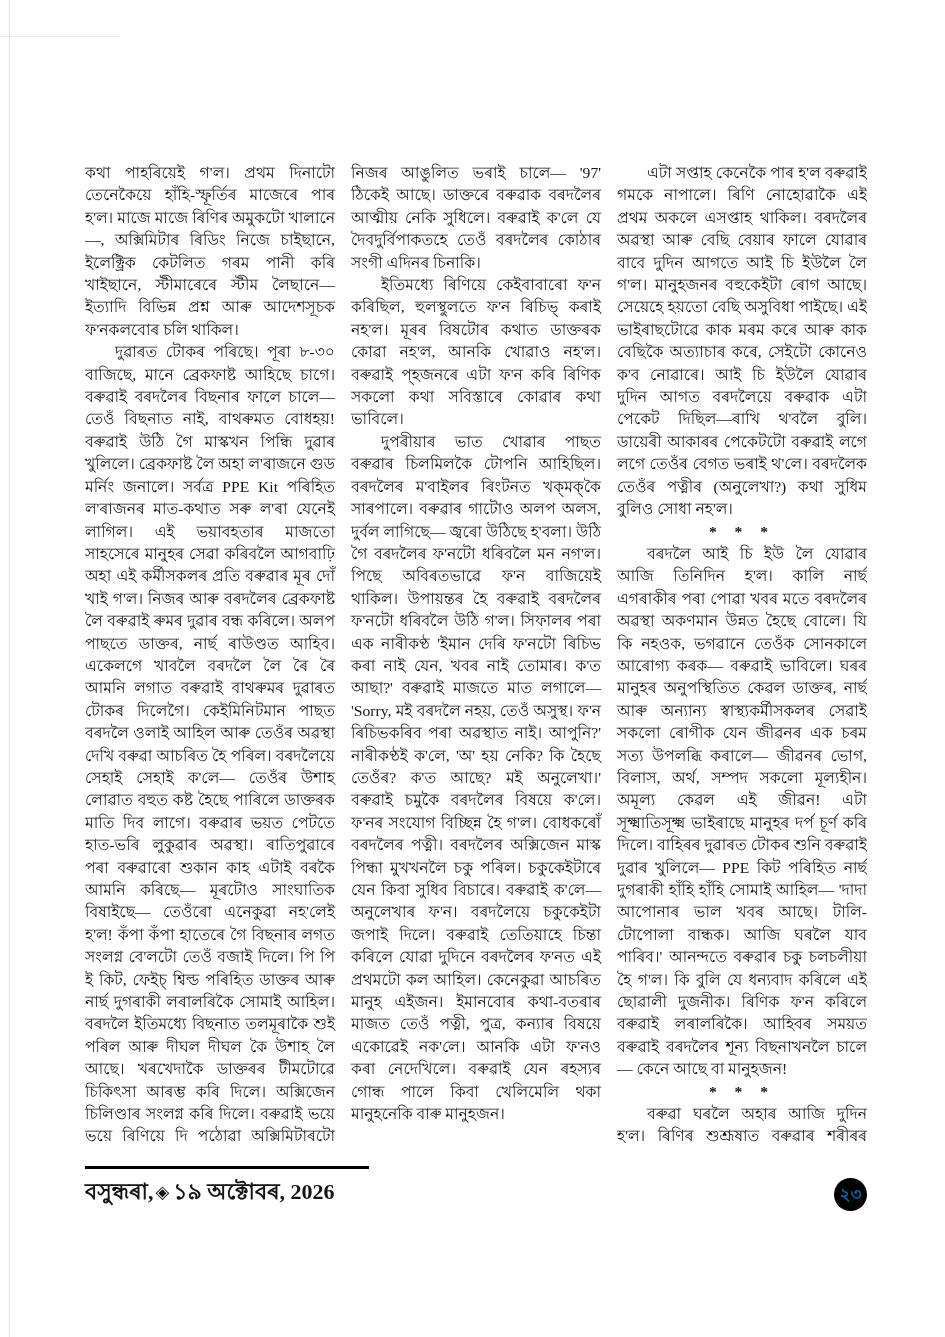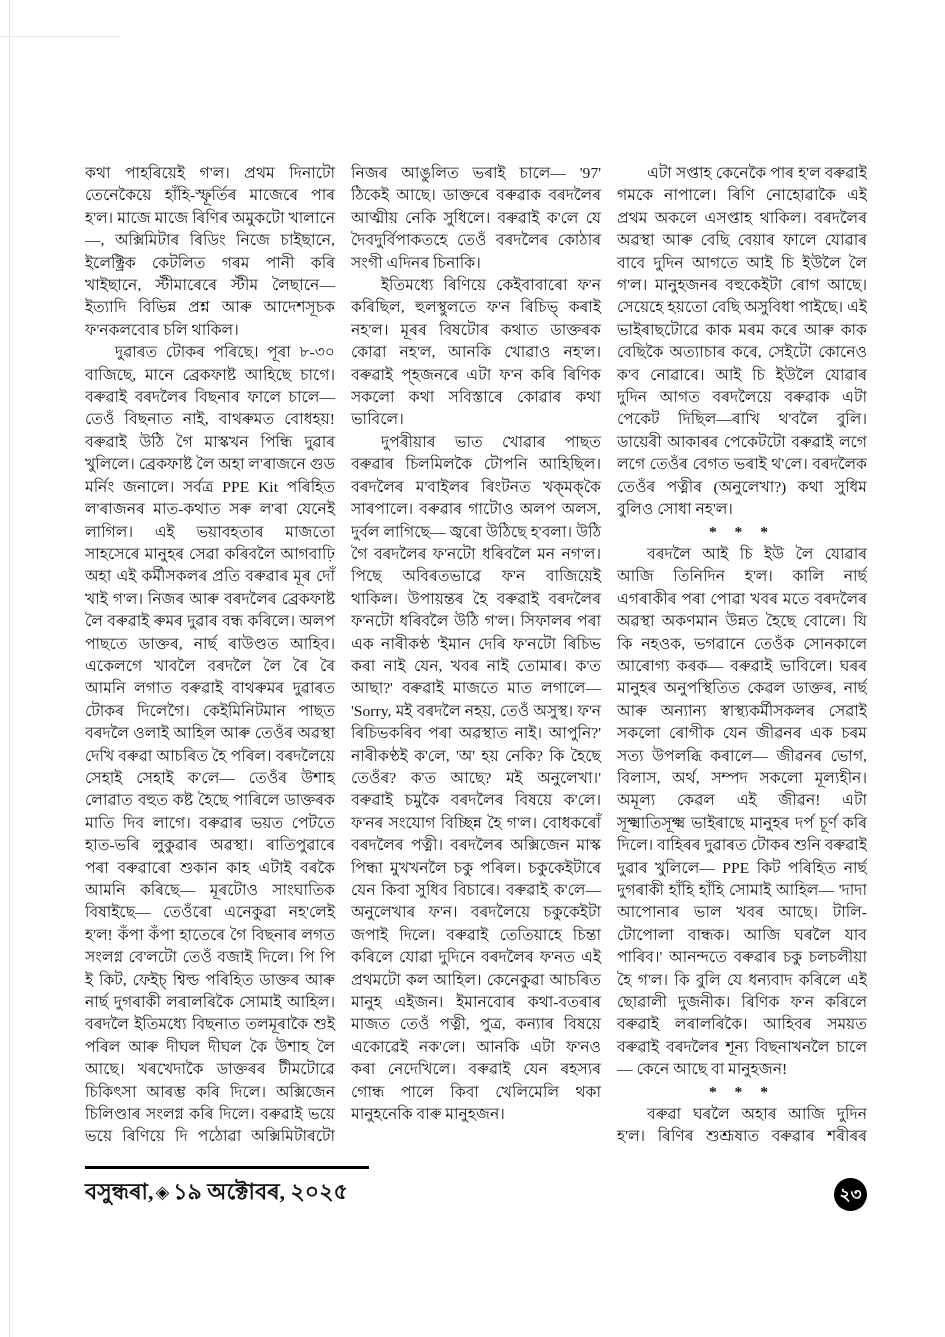--- a/index.html
+++ b/index.html
@@ -59,21 +59,21 @@
     font-size:18px;
     margin:0 4px 0 2px;
     vertical-align:1px;
   }
   .page-badge {
     position:absolute;
     right:0px; top:12px;
     width:33px; height:33px;
     border-radius:50%;
     background:#000;
-    color:#ffffff;
+    color:#0369a1;
     font-size:17px;
     font-weight:bold;
     display:flex;
     align-items:center;
     justify-content:center;
   }
 </style>
 </head>
 <body>
 
@@ -90,17 +90,17 @@
     <div class="separator">* * *</div>
     <p class="para">বৰদলৈ আই চি ইউ লৈ যোৱাৰ আজি তিনিদিন হ'ল। কালি নাৰ্ছ এগৰাকীৰ পৰা পোৱা খবৰ মতে বৰদলৈৰ অৱস্থা অকণমান উন্নত হৈছে বোলে। যি কি নহওক, ভগৱানে তেওঁক সোনকালে আৰোগ্য কৰক— বৰুৱাই ভাবিলে। ঘৰৰ মানুহৰ অনুপস্থিতিত কেৱল ডাক্তৰ, নাৰ্ছ আৰু অন্যান্য স্বাস্থ্যকৰ্মীসকলৰ সেৱাই সকলো ৰোগীক যেন জীৱনৰ এক চৰম সত্য উপলব্ধি কৰালে— জীৱনৰ ভোগ, বিলাস, অৰ্থ, সম্পদ সকলো মূল্যহীন। অমূল্য কেৱল এই জীৱন! এটা সূক্ষ্মাতিসূক্ষ্ম ভাইৰাছে মানুহৰ দৰ্প চূৰ্ণ কৰি দিলে। বাহিৰৰ দুৱাৰত টোকৰ শুনি বৰুৱাই দুৱাৰ খুলিলে— PPE কিট পৰিহিত নাৰ্ছ দুগৰাকী হাঁহি হাঁহি সোমাই আহিল— 'দাদা আপোনাৰ ভাল খবৰ আছে। টালি-টোপোলা বান্ধক। আজি ঘৰলৈ যাব পাৰিব।' আনন্দতে বৰুৱাৰ চকু চলচলীয়া হৈ গ'ল। কি বুলি যে ধন্যবাদ কৰিলে এই ছোৱালী দুজনীক। ৰিণিক ফ'ন কৰিলে বৰুৱাই লৰালৰিকৈ। আহিবৰ সময়ত বৰুৱাই বৰদলৈৰ শূন্য বিছনাখনলৈ চালে— কেনে আছে বা মানুহজন!</p>
     <div class="separator">* * *</div>
     <p class="para">বৰুৱা ঘৰলৈ অহাৰ আজি দুদিন হ'ল। ৰিণিৰ শুশ্ৰূষাত বৰুৱাৰ শৰীৰৰ দুৰ্বলতা বহুখিনি কমিছে। আৰু দুদিনমানৰ পাছত চাকৰিত যোগদান কৰিব বুলি ভাবিছে। বাৰাণ্ডাৰ আৰামী চকীখনত বহি বৰুৱাই আলোচনীৰ পাত লুটিয়াইছে। হঠাৎ ৰিণিয়ে ম'বাইল ফ'নটো লৈ দৌৰি আহিল— 'হস্পিটেলৰ পৰা ফ'ন আহিছে, তোমাক বিচাৰিছে লোৱাচোন।' হস্পিটেলৰ পৰা কোনে ফ'ন কৰিব পাৰে বৰুৱাই অলপ আচৰিত হৈ ফ'নটো হাতত ল'লে—</p>
 
   </div>
 
   <div class="footer">
     <div class="footer-rule"></div>
     <div class="footer-text">
-      <span>বসুন্ধৰা,</span><span class="footer-ornament">◈</span><span>১৯ অক্টোবৰ, ২০২৫</span>
+      <span>বসুন্ধৰা,</span><span class="footer-ornament">◈</span><span>১৯ অক্টোবৰ, 2026</span>
     </div>
     <div class="page-badge">২৩</div>
   </div>
 </div>
 
 </body></html>

